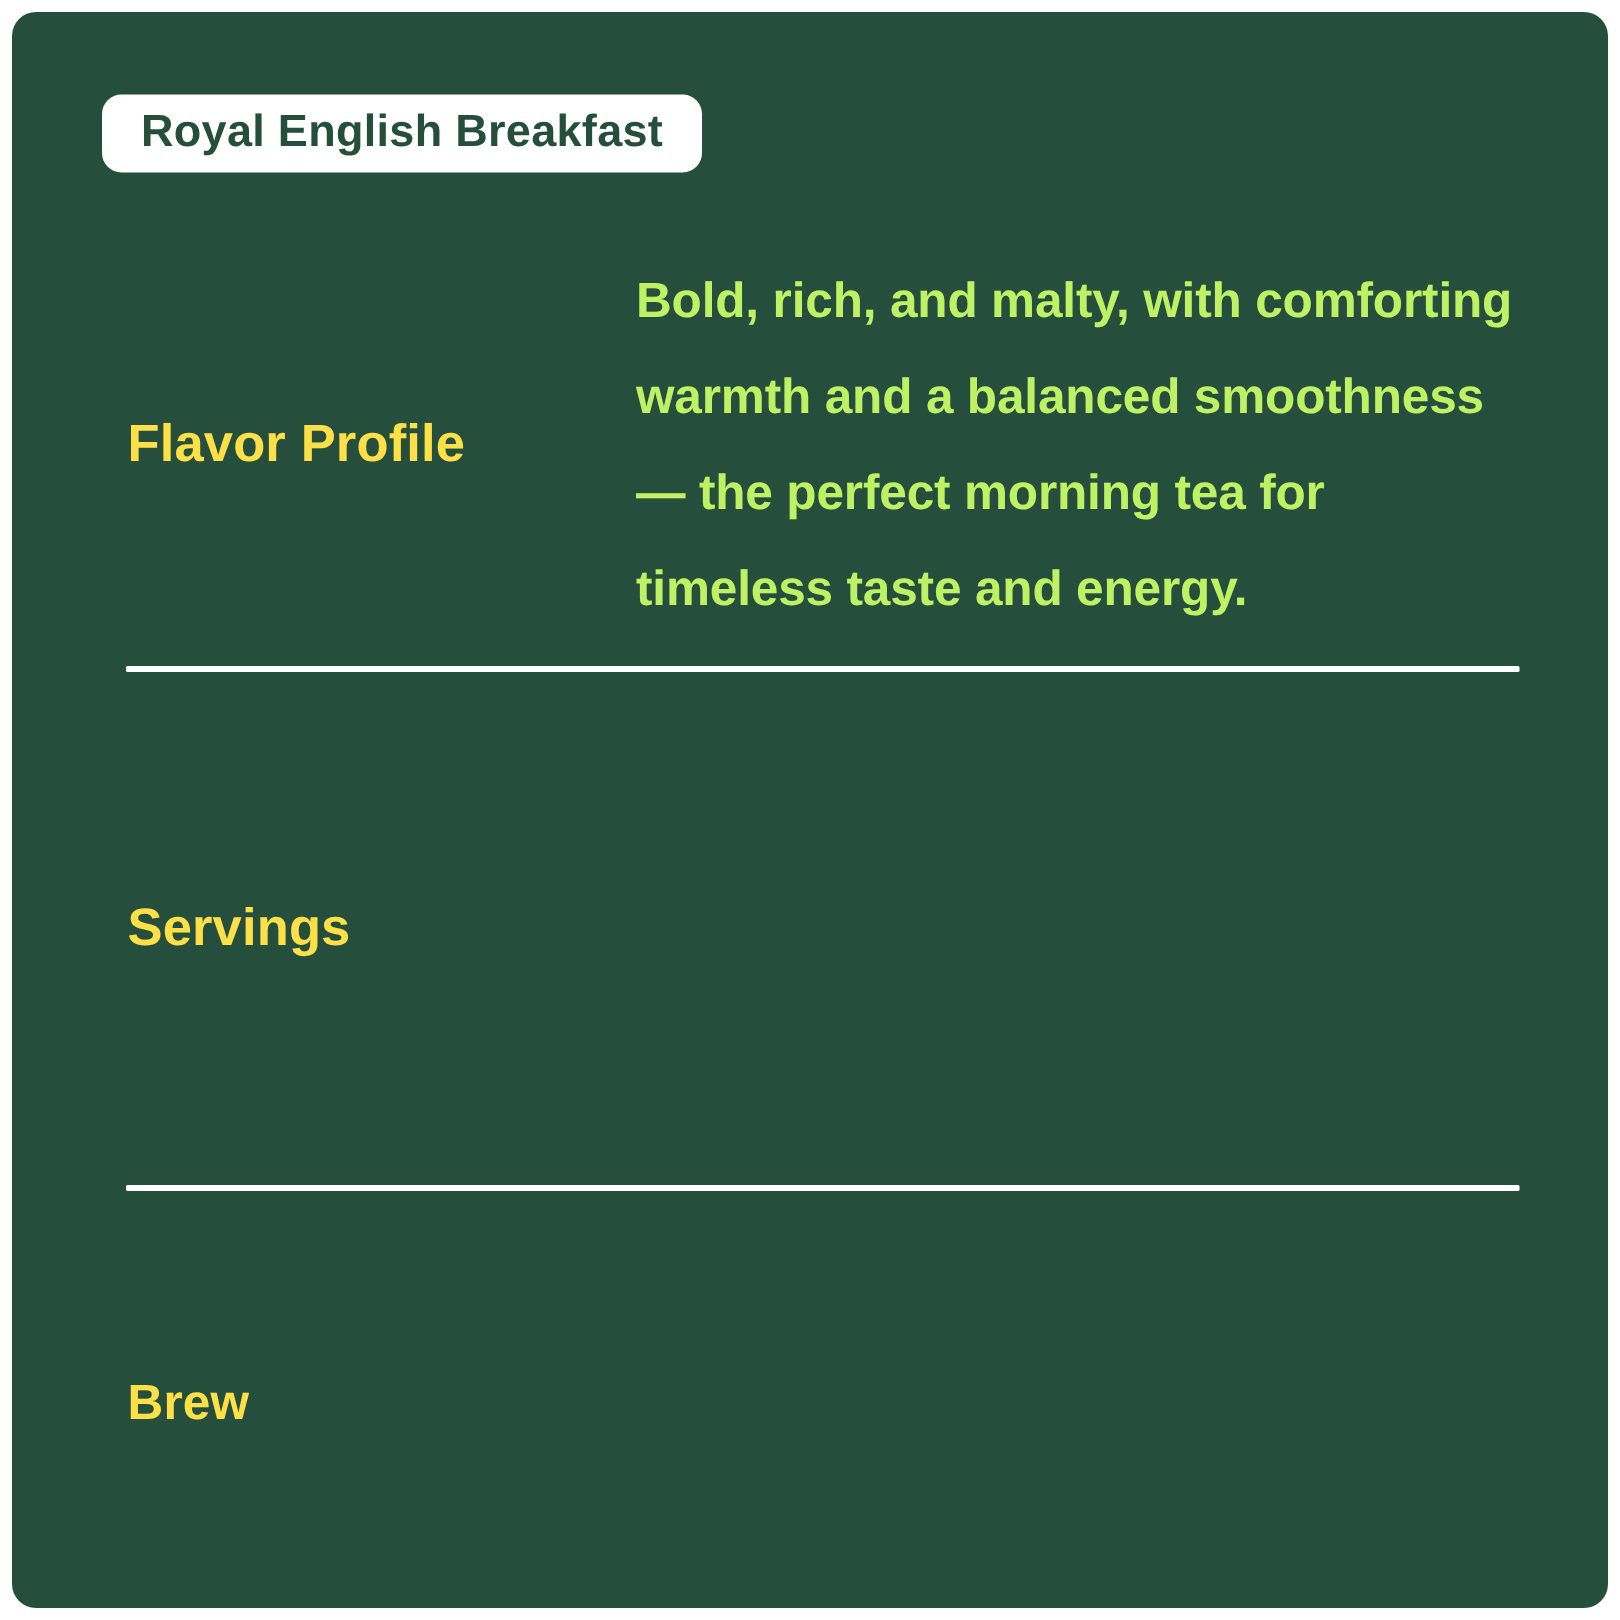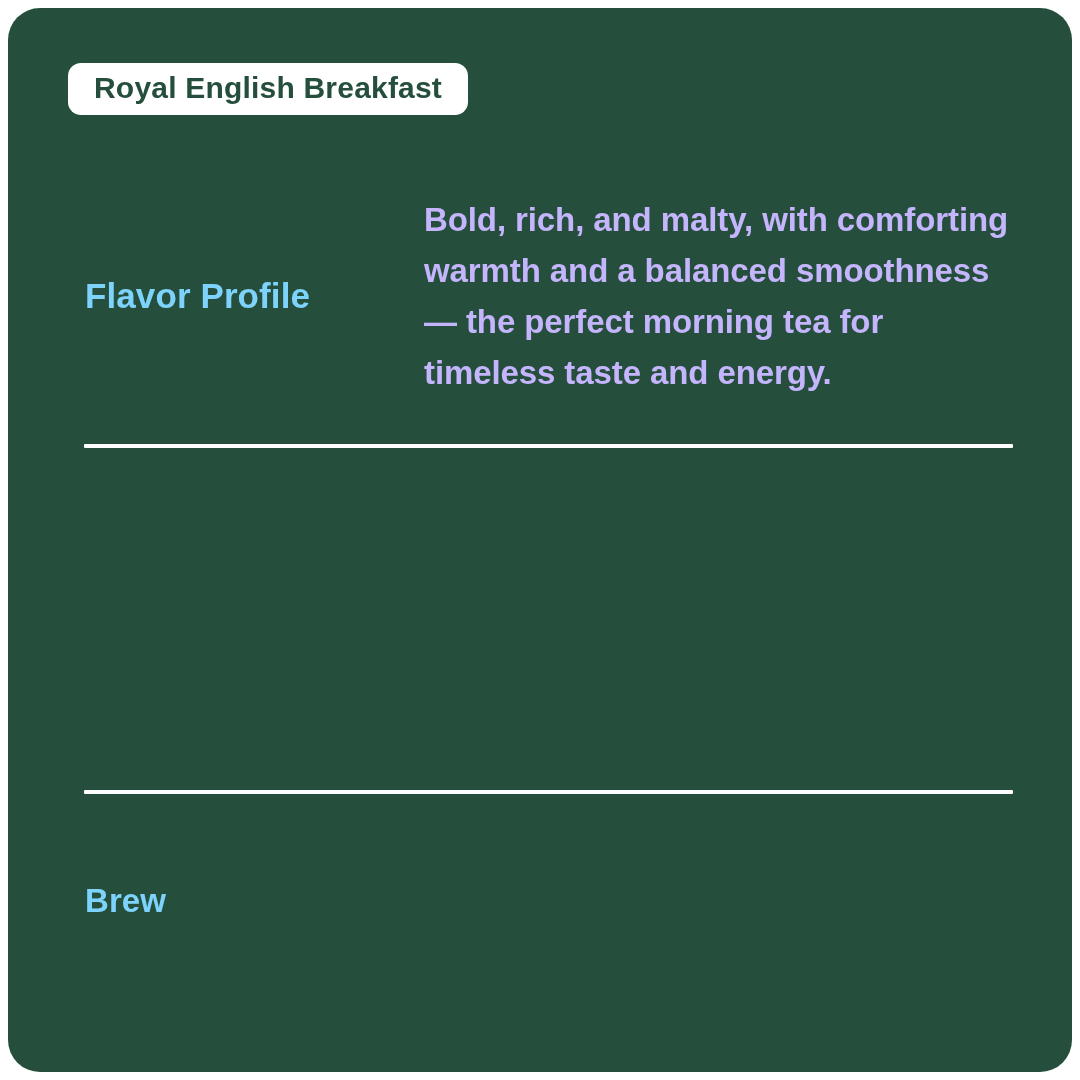--- a/index.html
+++ b/index.html
@@ -23,21 +23,21 @@
   }
 
   .card {
     position: absolute;
     left: 8px;
     top: 8px;
     width: 1064px;
     height: 1064px;
     box-sizing: border-box;
     background: #254f3c;
-    border-radius: 32px;
+    border-radius: 16px;
     overflow: hidden;
   }
 
   
   .badge-wrap {
     position: absolute;
     left: 60px;
     top: 55px;
   }
   .badge {
@@ -62,45 +62,45 @@
   }
 
   .spec-row {
     display: flex;
     align-items: center;
     box-sizing: border-box;
   }
 
   .row-flavor   { min-height: 296px; }
   .row-servings { min-height: 342px; }
-  .row-brew     { min-height: 160px; align-items: center; margin-top: 15px; }
+  .row-brew     { min-height: 160px; align-items: flex-end; }
 
   .spec-label {
     flex: 0 0 347px;
     width: 347px;
     box-sizing: border-box;
     padding-left: 8px;
     padding-right: 12px;
-    color: #7dd3fc;
+    color: #fde047;
     font-size: 35px;
     font-weight: bold;
     line-height: 1.15;
     letter-spacing: 0.1px;
   }
   .row-brew .spec-label {
     font-size: 33px;
     padding-top: 24px;
   }
 
   .spec-value {
     flex: 1 1 auto;
-    color: #c4b5fd;
+    color: #bef264;
     font-size: 33px;
     font-weight: bold;
-    line-height: 51px;
+    line-height: 64px;
     letter-spacing: -0.1px;
     padding-right: 2px;
   }
   .row-brew .spec-value {
     padding-top: 12px;
   }
 
   .divider {
     height: 4px;
     background: #ffffff;
@@ -122,20 +122,21 @@
     <div class="spec-table">
 
       <div class="spec-row row-flavor">
         <div class="spec-label">Flavor Profile</div>
         <div class="spec-value">Bold, rich, and malty, with comforting warmth and a balanced smoothness — the perfect morning tea for timeless taste and energy.</div>
       </div>
 
       <div class="divider"></div>
 
       <div class="spec-row row-servings">
+        <div class="spec-label">Servings</div>
       </div>
 
       <div class="divider"></div>
 
       <div class="spec-row row-brew">
         <div class="spec-label">Brew</div>
       </div>
 
     </div>
   </div>

